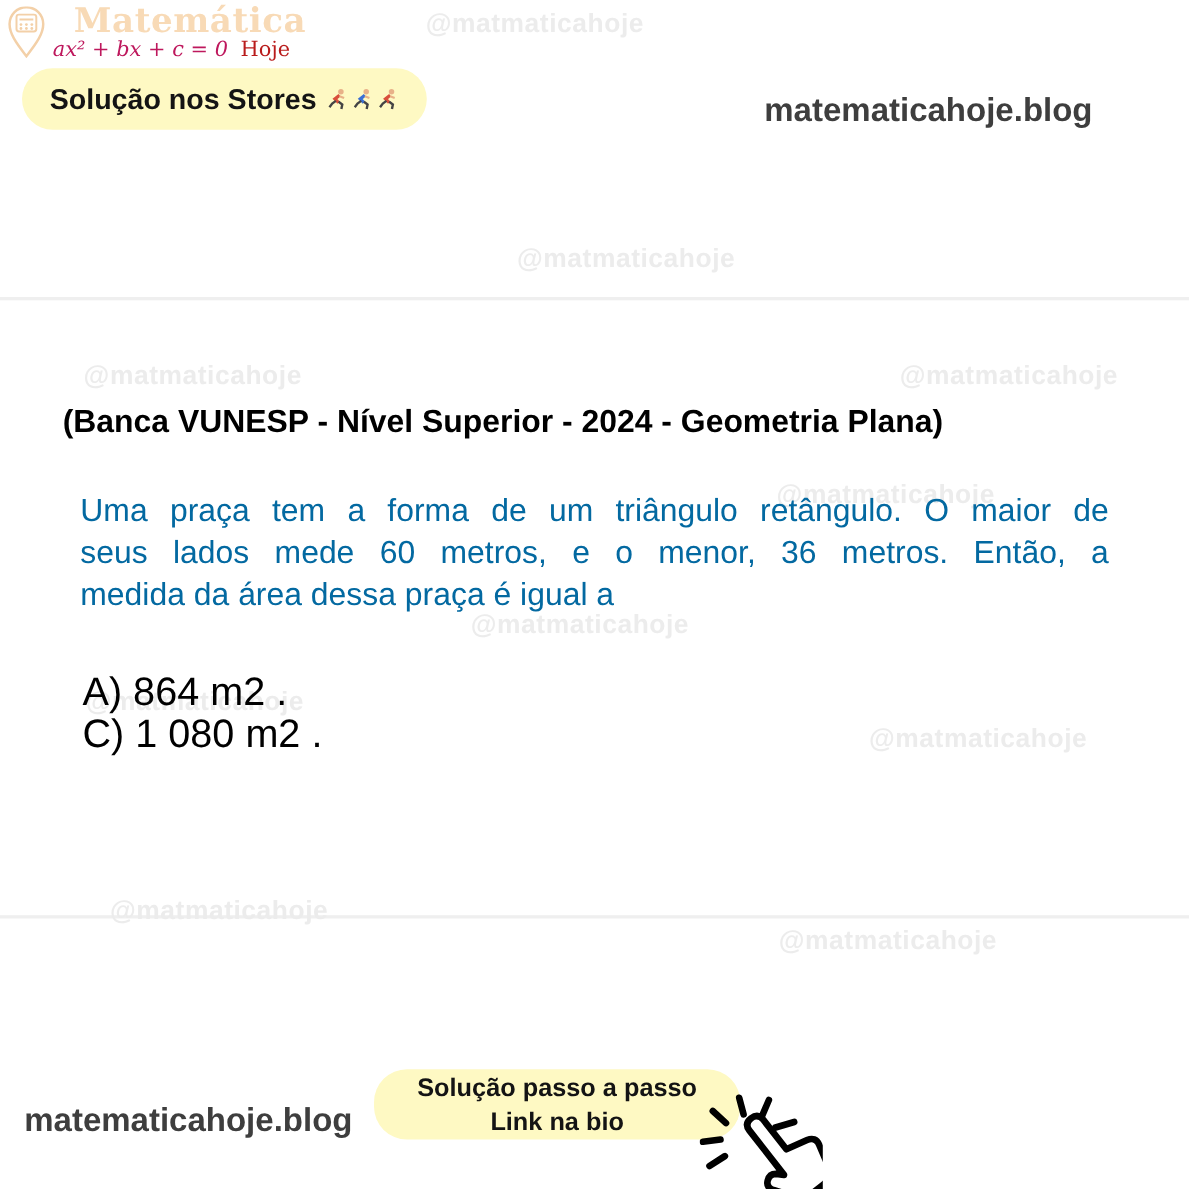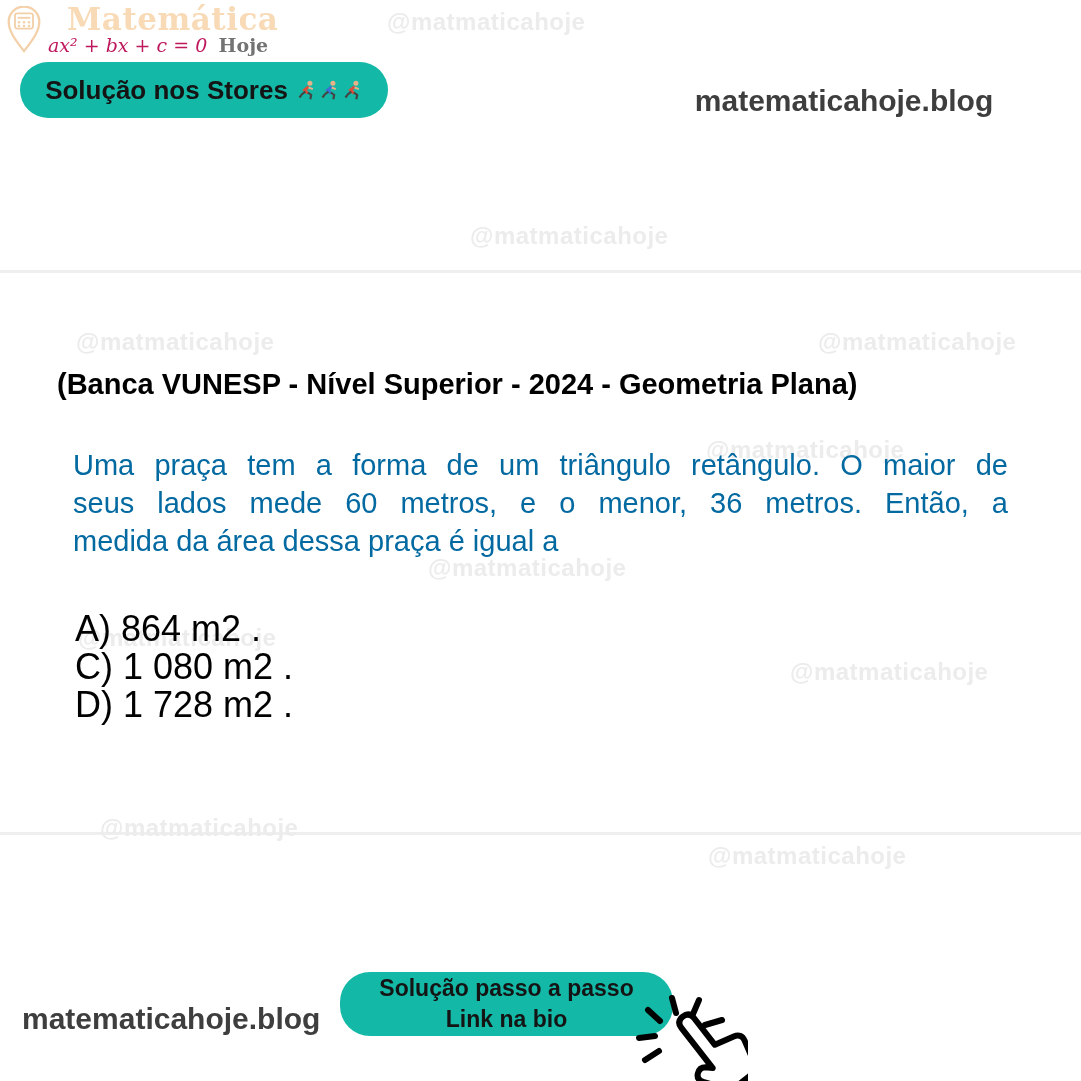--- a/index.html
+++ b/index.html
@@ -21,21 +21,21 @@
   .logo-title {
     position:absolute; left:26px; top:0; font-family:"DejaVu Serif", serif;
     font-weight:bold; font-size:31px; color:#f8dab6; line-height:1.1; letter-spacing:.5px;padding-left:35px;
   }
   .logo-sub { position:absolute; left:42px; top:32px; font-size:19px; white-space:nowrap; }
   .logo-eq { font-family:"DejaVu Serif", serif; font-style:italic; color:#be185d; }
   .logo-hoje { font-family:"DejaVu Serif", serif; font-weight:bold; color:#f6c globalization;
     color:#f6c48e; margin-left:6px; }
   
   .pill {
-    position:absolute; background:#14b8a6; display:flex; align-items:center;
+    position:absolute; background:#fef9c3; display:flex; align-items:center;
     justify-content:center; z-index:2; cursor:pointer;
   }
   .stores { left:20px; top:62px; width:368px; height:56px; border-radius:28px; gap:4px; }
   .stores-label { font-weight:bold; font-size:26px; color:#141414; }
   .runners { display:flex; gap:3px; margin-left:5px; align-items:center; }
   .cta { left:340px; top:972px; width:333px; height:64px; border-radius:30px; flex-direction:column; }
   .cta-line { font-weight:bold; font-size:23px; line-height:31px; color:#141414; text-align:center; }
   
   .site-top {
     position:absolute; left:688px; top:84px; width:312px; text-align:center;
@@ -90,21 +90,21 @@
           <circle cx="20" cy="18" r="1.4" fill="#f3d0a8"></circle>
           <circle cx="25.5" cy="18" r="1.4" fill="#f3d0a8"></circle>
         <circle cx="14.5" cy="22" r="1.4" fill="#f3d0a8"></circle>
           <circle cx="20" cy="22" r="1.4" fill="#f3d0a8"></circle>
           <circle cx="25.5" cy="22" r="1.4" fill="#f3d0a8"></circle>
       </svg>
     </span>
     <div class="logo-title">Matemática</div>
     <div class="logo-sub">
       <span class="logo-eq">ax² + bx + c = 0</span>
-      <span class="logo-hoje" style="color:#737373;font-weight:bold">Hoje</span>
+      <span class="logo-hoje" style="color:#b91c1c;font-weight:normal">Hoje</span>
     </div>
   </div>
 
   <div class="pill stores">
     <span class="stores-label">Solução nos Stores</span>
     <span class="runners">
       <svg viewBox="0 0 24 24" width="20" height="20">
         <circle cx="15.5" cy="4" r="3" fill="#e8b188"></circle>
         <path d="M14 8 l-5 4 l4 4" fill="none" stroke="#d94f3c" stroke-width="3.6"></path>
         <path d="M14 9 l5 2" fill="none" stroke="#e8b188" stroke-width="2.4"></path>
@@ -134,21 +134,20 @@
 
   <div class="q-body">
     <div class="q-line-just">Uma praça tem a forma de um triângulo retângulo. O maior de</div>
     <div class="q-line-just">seus lados mede 60 metros, e o menor, 36 metros. Então, a</div>
     <div>medida da área dessa praça é igual a</div>
   </div>
 
   <div class="q-options">
     <div>A) 864 m2 .</div>
     <div>C) 1 080 m2 .</div>
-    <div>D) 1 728 m2 .</div>
   </div>
 
   <div class="site-bottom">matematicahoje.blog</div>
 
   <div class="pill cta">
     <div class="cta-line">Solução passo a passo</div>
     <div class="cta-line">Link na bio</div>
   </div>
 
   <span class="click-hand">

